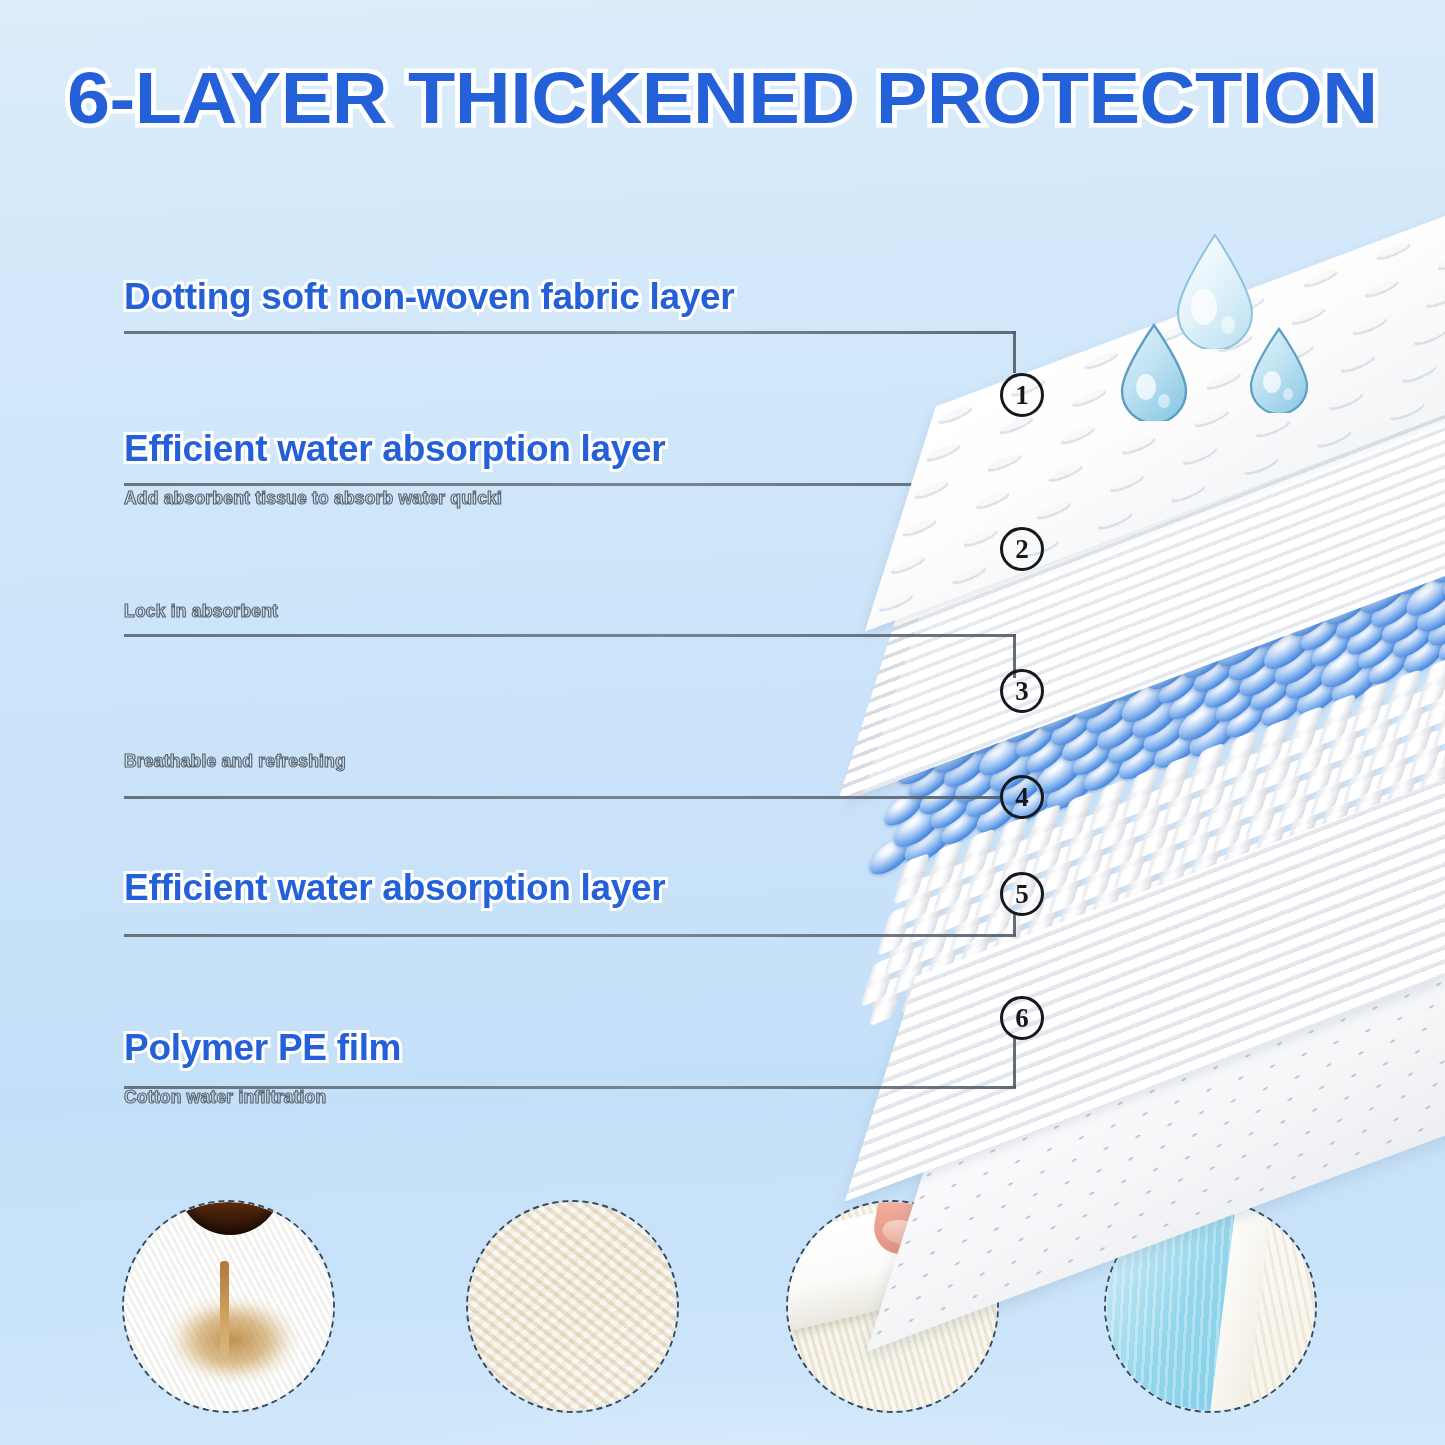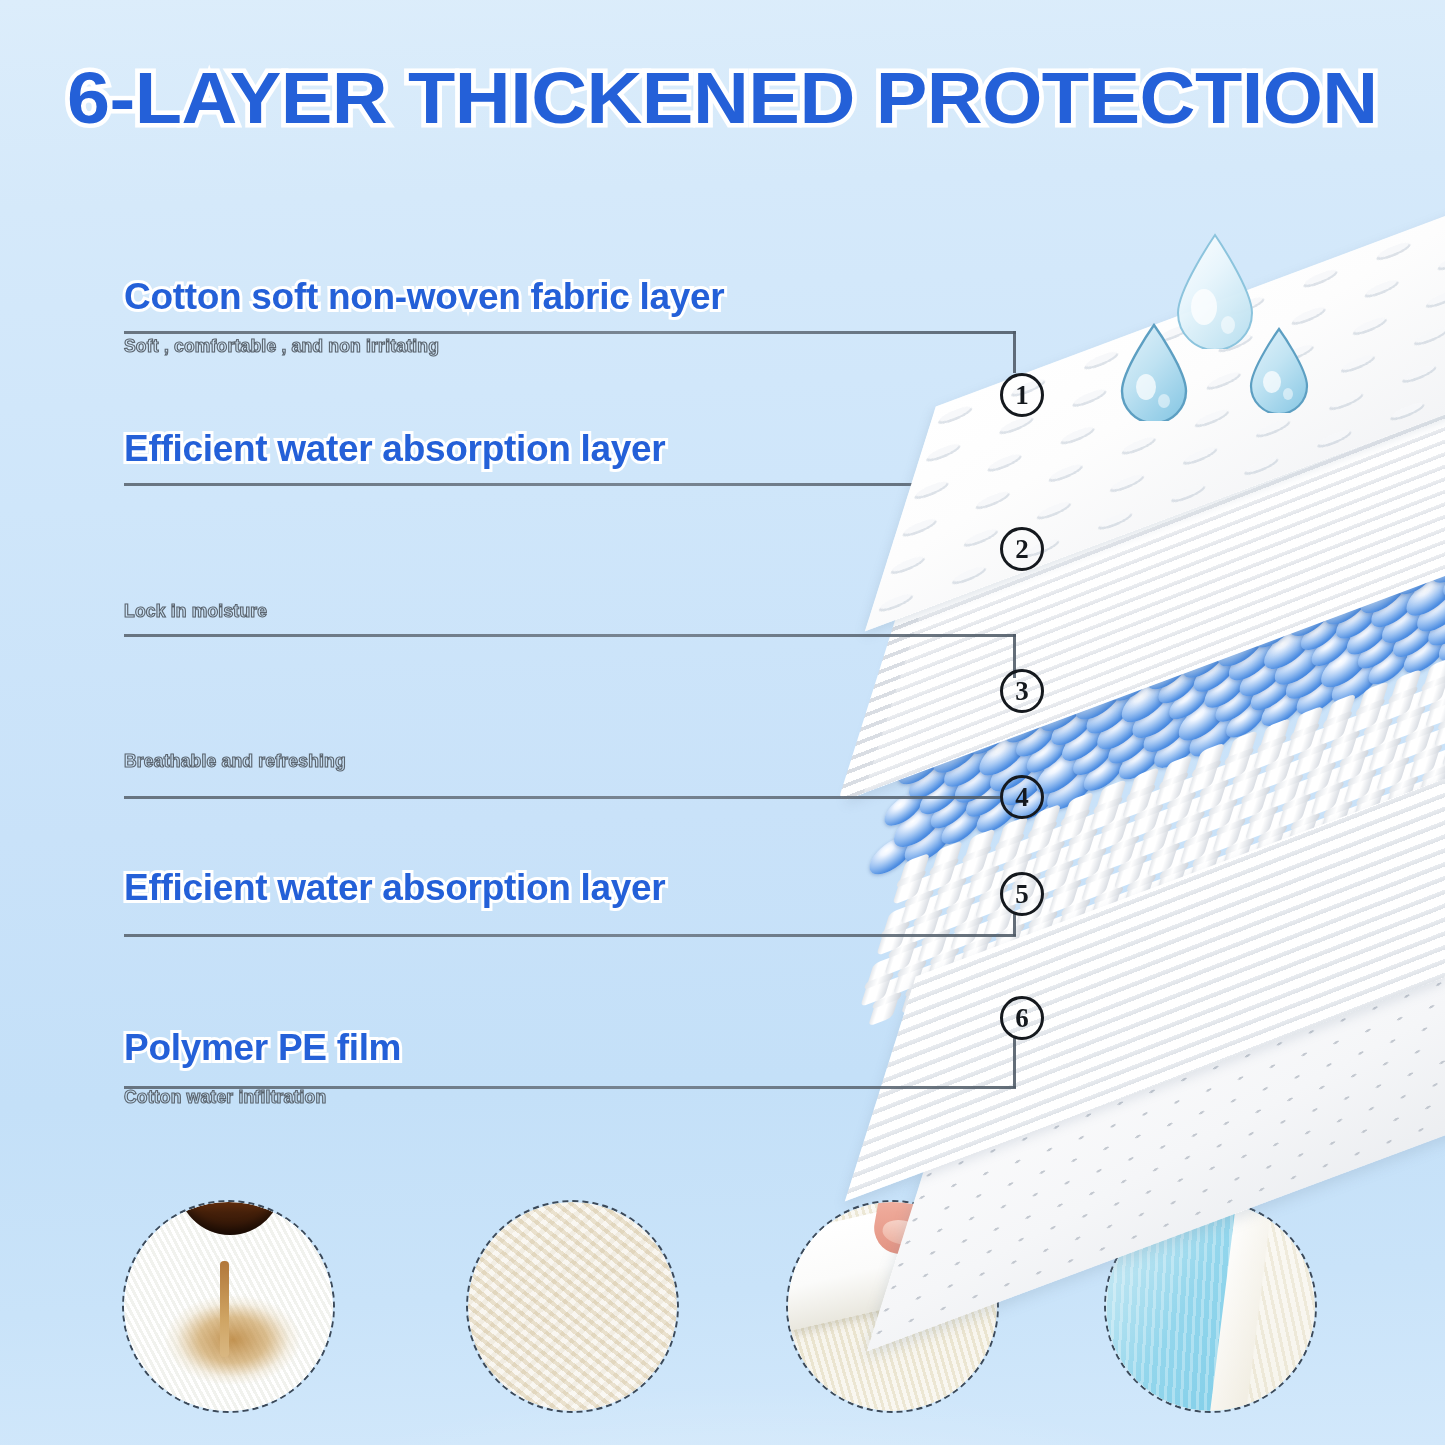--- a/index.html
+++ b/index.html
@@ -557,36 +557,36 @@
         </linearGradient>
       </defs>
       <path d="M31 2 C31 2 59 41 59 59 A28 28 0 0 1 3 59 C3 41 31 2 31 2 Z" fill="url(#dg3)" stroke="#5d9fc2" stroke-width="2.2"></path>
       <ellipse cx="24" cy="55" rx="9" ry="11" fill="#ffffff" opacity="0.72"></ellipse>
       <ellipse cx="40" cy="67" rx="5" ry="6" fill="#ffffff" opacity="0.5"></ellipse>
     </svg>
   </div>
 </div>
 
 <div class="layer" style="top:278px;">
-  <div class="layer-title">Cotton soft non-woven fabric layer</div>
-  <div class="layer-sub">Soft , comfortable , and non irritating</div>
+  <div class="layer-title">Dotting soft non-woven fabric layer</div>
 </div>
 <div class="conn-h" style="left:124px; top:331px; width:892px;"></div>
 <div class="conn-v" style="left:1013px; top:331px; height:42px;"></div>
 <div class="num-circle" style="left:1000px; top:373px;">1</div>
 
 <div class="layer" style="top:430px;">
   <div class="layer-title">Efficient water absorption layer</div>
+  <div class="layer-sub">Add absorbent tissue to absorb water quicki</div>
 </div>
 <div class="conn-h" style="left:124px; top:483px; width:892px;"></div>
 <div class="conn-v" style="left:1013px; top:483px; height:44px;"></div>
 <div class="num-circle" style="left:1000px; top:527px;">2</div>
 
 <div class="layer" style="top:581px;">
-  <div class="layer-sub">Lock in moisture</div>
+  <div class="layer-sub">Lock in absorbent</div>
 </div>
 <div class="conn-h" style="left:124px; top:634px; width:892px; z-index:30;"></div>
 <div class="conn-v" style="left:1013px; top:634px; height:44px; z-index:30;"></div>
 <div class="num-circle" style="left:1000px; top:669px;">3</div>
 
 <div class="layer" style="top:731px;">
   <div class="layer-sub">Breathable and refreshing</div>
 </div>
 <div class="conn-h" style="left:124px; top:796px; width:876px; z-index:30;"></div>
 <div class="num-circle" style="left:1000px; top:775px;">4</div>

